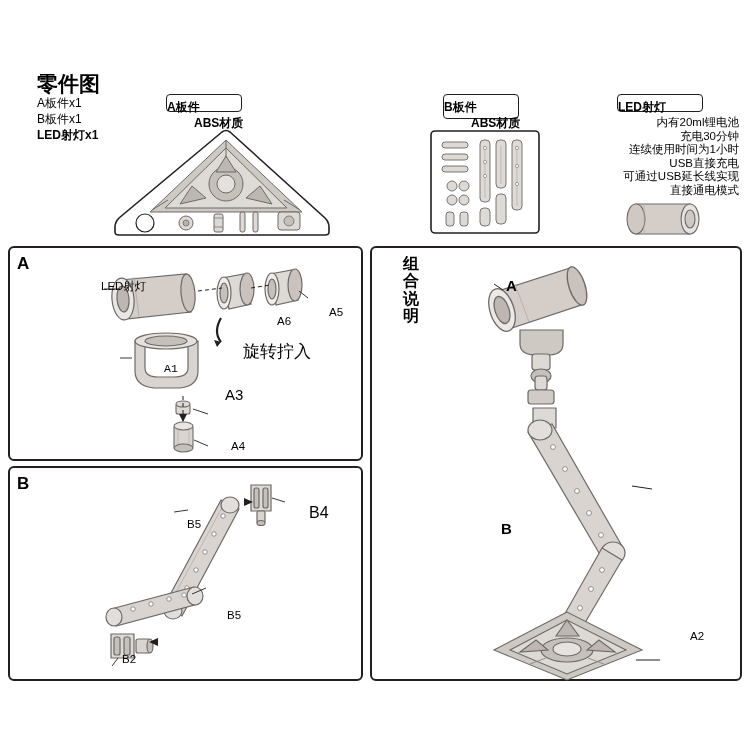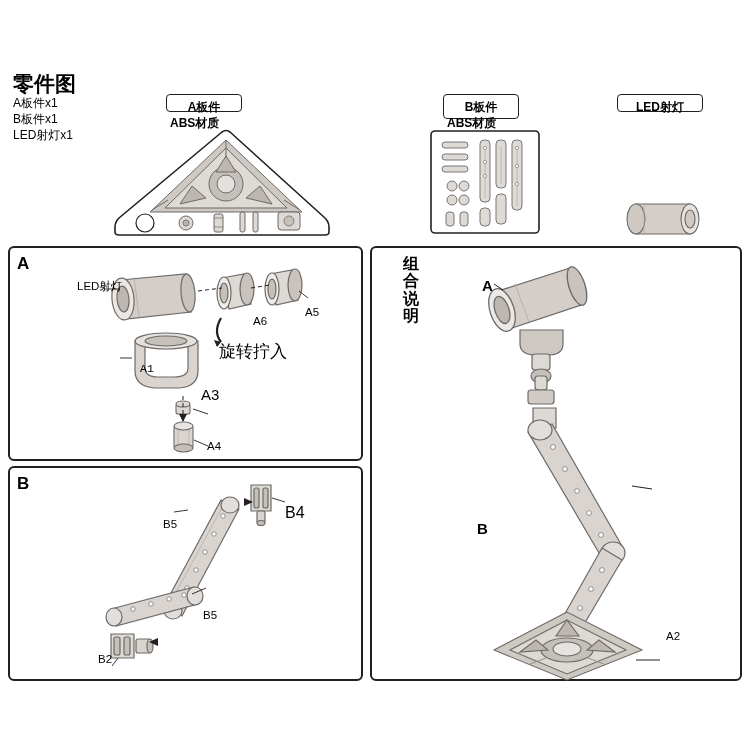--- a/index.html
+++ b/index.html
@@ -16,56 +16,55 @@
     overflow: hidden;
   }
   #sheet {
     position: absolute;
     left: 0; top: 0;
     width: 750px; height: 750px;
   }
   .abs { position: absolute; }
 
   
-  .t { position: absolute; white-space: pre; line-height: 1.18; }
+  .t { position: absolute; white-space: pre; line-height: 1.18; margin-left: 24px; }
   .bold { font-weight: bold; }
 
   
   .panel {
     position: absolute;
     border: 2px solid #231f20;
     border-radius: 6px;
     box-sizing: border-box;
     background: #fff;
   }
   .labelbox {
     position: absolute;
     border: 1.5px solid #231f20;
     border-radius: 4px;
     background: #fff;
     box-sizing: border-box;
-    text-align: center;
     padding-top: 2px;
   }
   .sectionletter {
     position: absolute;
     font-weight: bold;
     font-size: 17px;
   }
   svg { display: block; }
 </style>
 </head>
 <body>
 
 <div id="sheet">
 
   <div class="t bold" style="left:13px; top:72px; font-size:21px;">零件图</div>
   <div class="t" style="left:13px; top:96px; font-size:12px;">A板件x1</div>
   <div class="t" style="left:13px; top:112px; font-size:12px;">B板件x1</div>
-  <div class="t" style="left:13px; top:128px; font-size:12px;">LED射灯x1</div>
+  <div class="t" style="left:13px; top:128px; font-size:12px;font-weight:bold;">LED射灯x1</div>
 
   <div class="labelbox" style="left:166px; top:94px; width:76px; height:18px;">
     <span class="bold" style="font-size:12px;">A板件</span>
   </div>
   <div class="t bold" style="left:170px; top:116px; font-size:12px;">ABS材质</div>
 
   <svg class="abs" style="left:110px; top:128px;" width="250" height="110" viewBox="0 0 250 110">
 
     <path d="M112 4 L9 90 Q5 94 5 99 L5 104 Q5 107 9 107 L215 107 Q219 107 219 104 L219 99 Q219 94 215 90 L120 4 Q116 1 112 4 Z" fill="#ffffff" stroke="#231f20" stroke-width="1.6"></path>
 
@@ -129,20 +128,28 @@
         <circle cx="57" cy="48" r="1.6"></circle>
       <circle cx="89" cy="20" r="1.6"></circle>
         <circle cx="89" cy="38" r="1.6"></circle>
         <circle cx="89" cy="56" r="1.6"></circle>
     </g>
   </svg>
 
   <div class="labelbox" style="left:617px; top:94px; width:86px; height:18px;">
     <span class="bold" style="font-size:12px;">LED射灯</span>
   </div>
+  <div style="position:absolute; left:584px; top:116px; width:155px; text-align:right;">
+    <div class="t" style="position:relative; left:0; top:0; font-size:11.5px;">内有20ml锂电池</div>
+    <div class="t" style="position:relative; left:0; top:0; font-size:11.5px;">充电30分钟</div>
+    <div class="t" style="position:relative; left:0; top:0; font-size:11.5px;">连续使用时间为1小时</div>
+    <div class="t" style="position:relative; left:0; top:0; font-size:11.5px;">USB直接充电</div>
+    <div class="t" style="position:relative; left:0; top:0; font-size:11.5px;">可通过USB延长线实现</div>
+    <div class="t" style="position:relative; left:0; top:0; font-size:11.5px;">直接通电模式</div>
+  </div>
 
   <svg class="abs" style="left:616px; top:196px;" width="92" height="46" viewBox="0 0 92 46">
     <g stroke="#6d6a67" stroke-width="1.1">
       <path d="M20 8 L74 8 L74 38 L20 38 Z" fill="#d4cdc8"></path>
       <ellipse cx="20" cy="23" rx="9" ry="15" fill="#cfc8c3"></ellipse>
       <ellipse cx="74" cy="23" rx="9" ry="15" fill="#e6e2df"></ellipse>
       <ellipse cx="74" cy="23" rx="5" ry="9" fill="#cfc8c3"></ellipse>
       <path d="M28 8 L28 38" stroke="#b5aea9" stroke-width="0.8"></path>
     </g>
   </svg>

